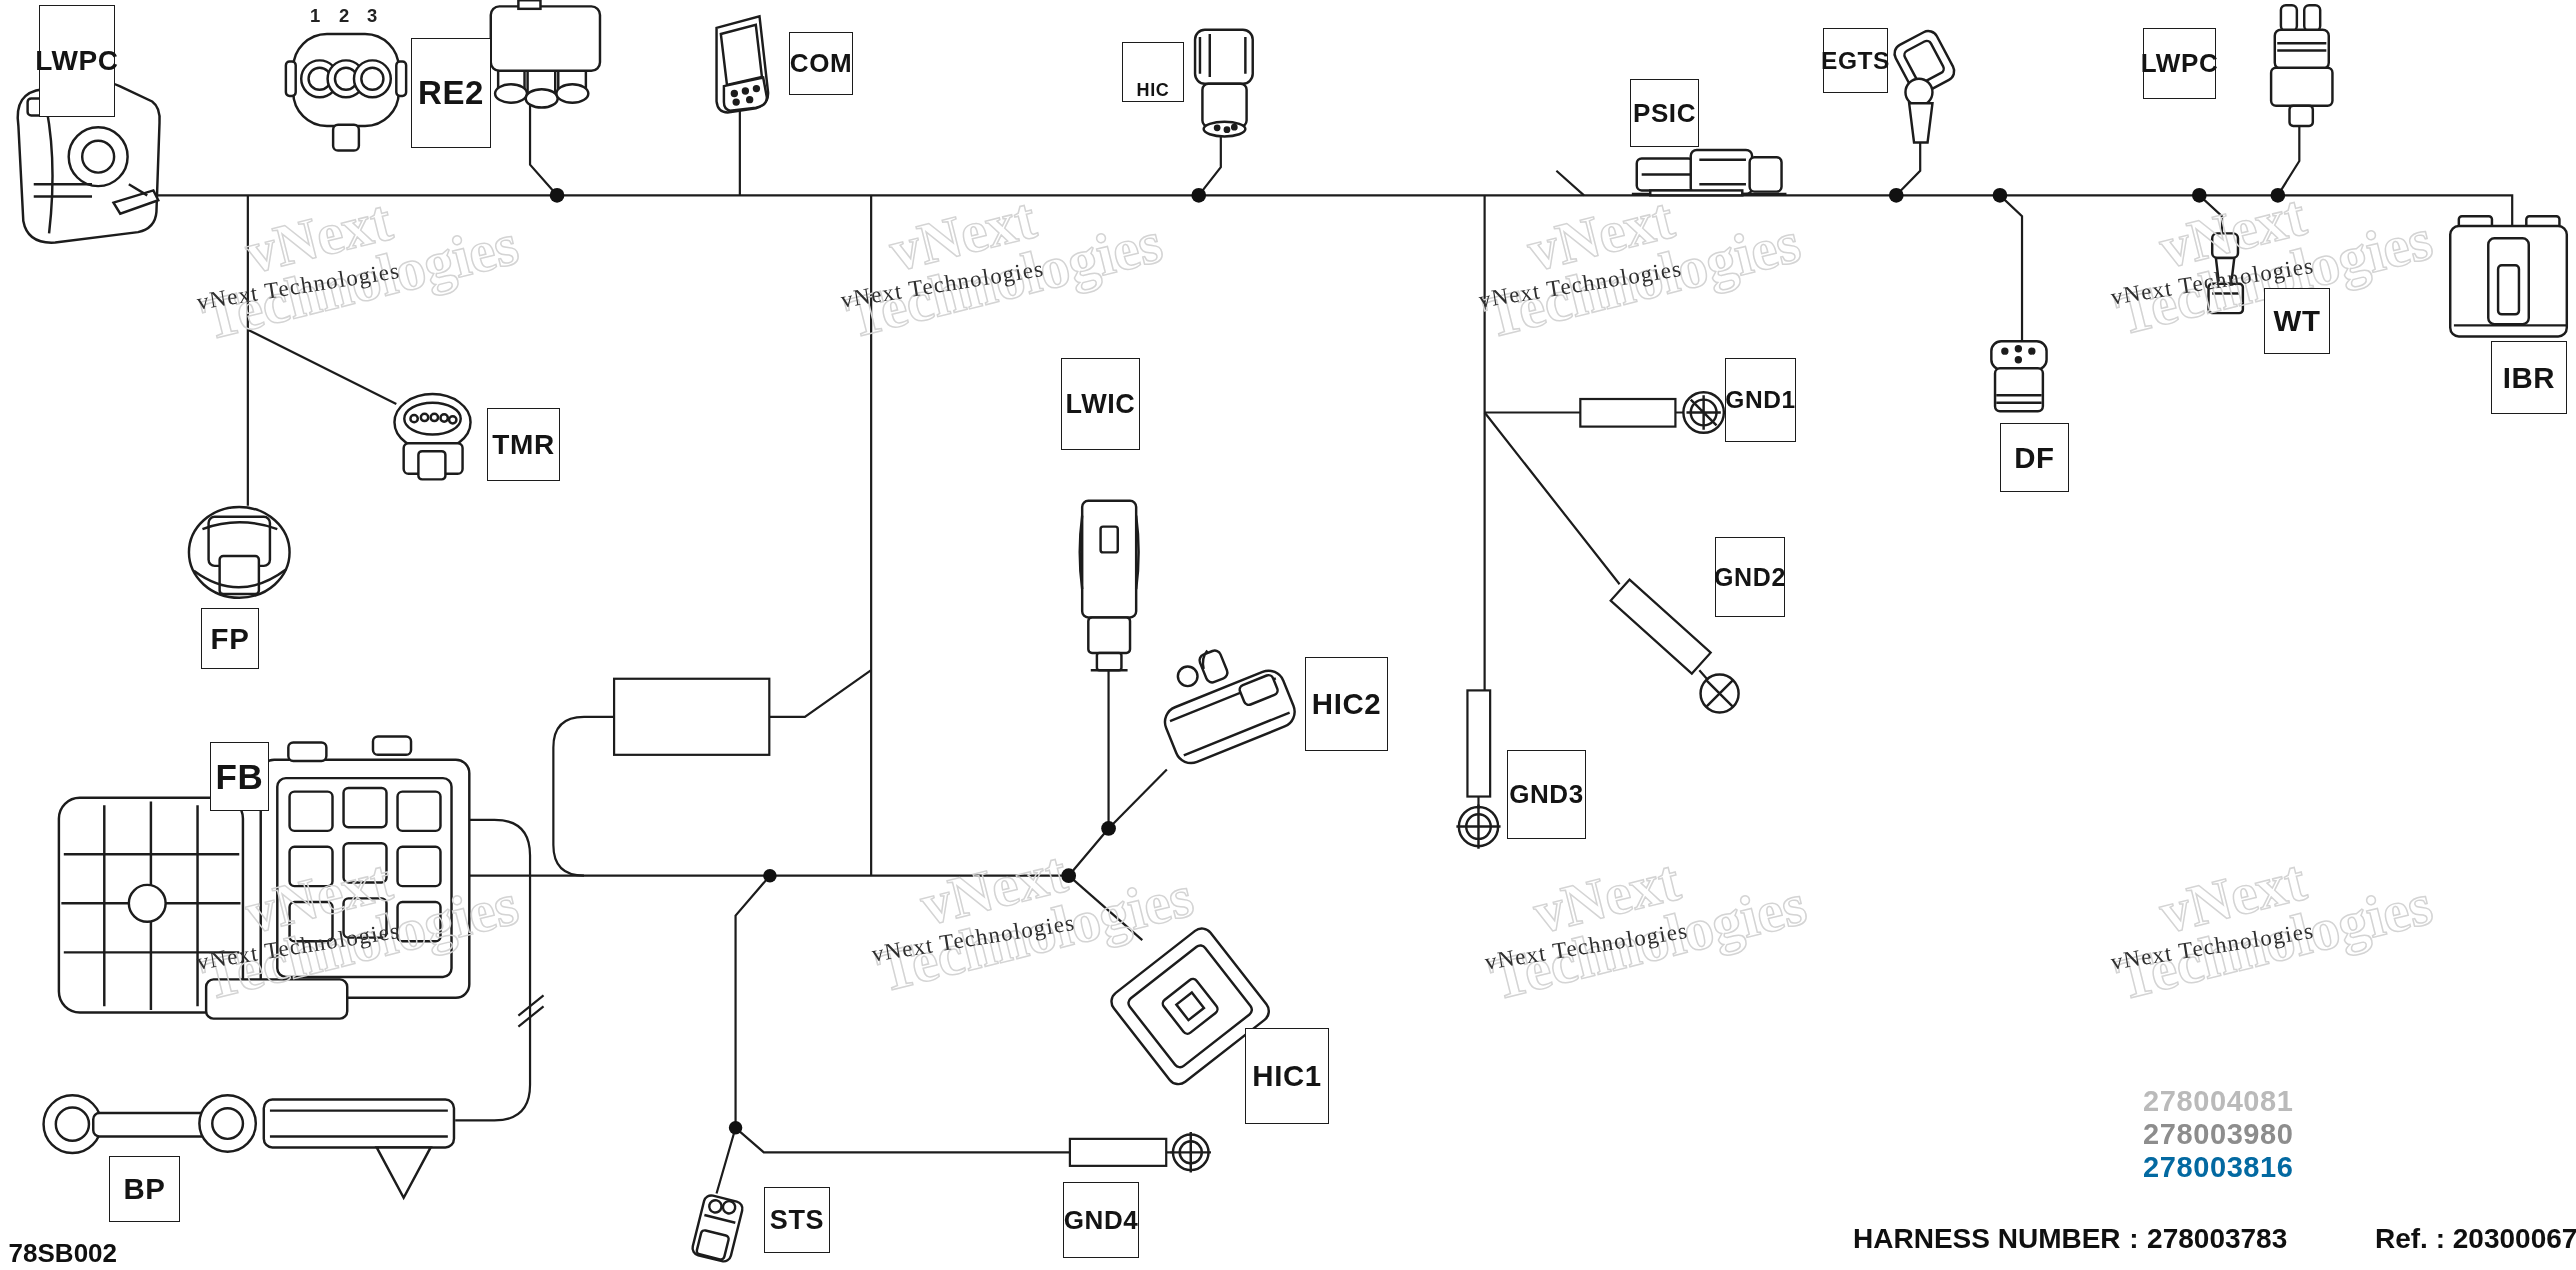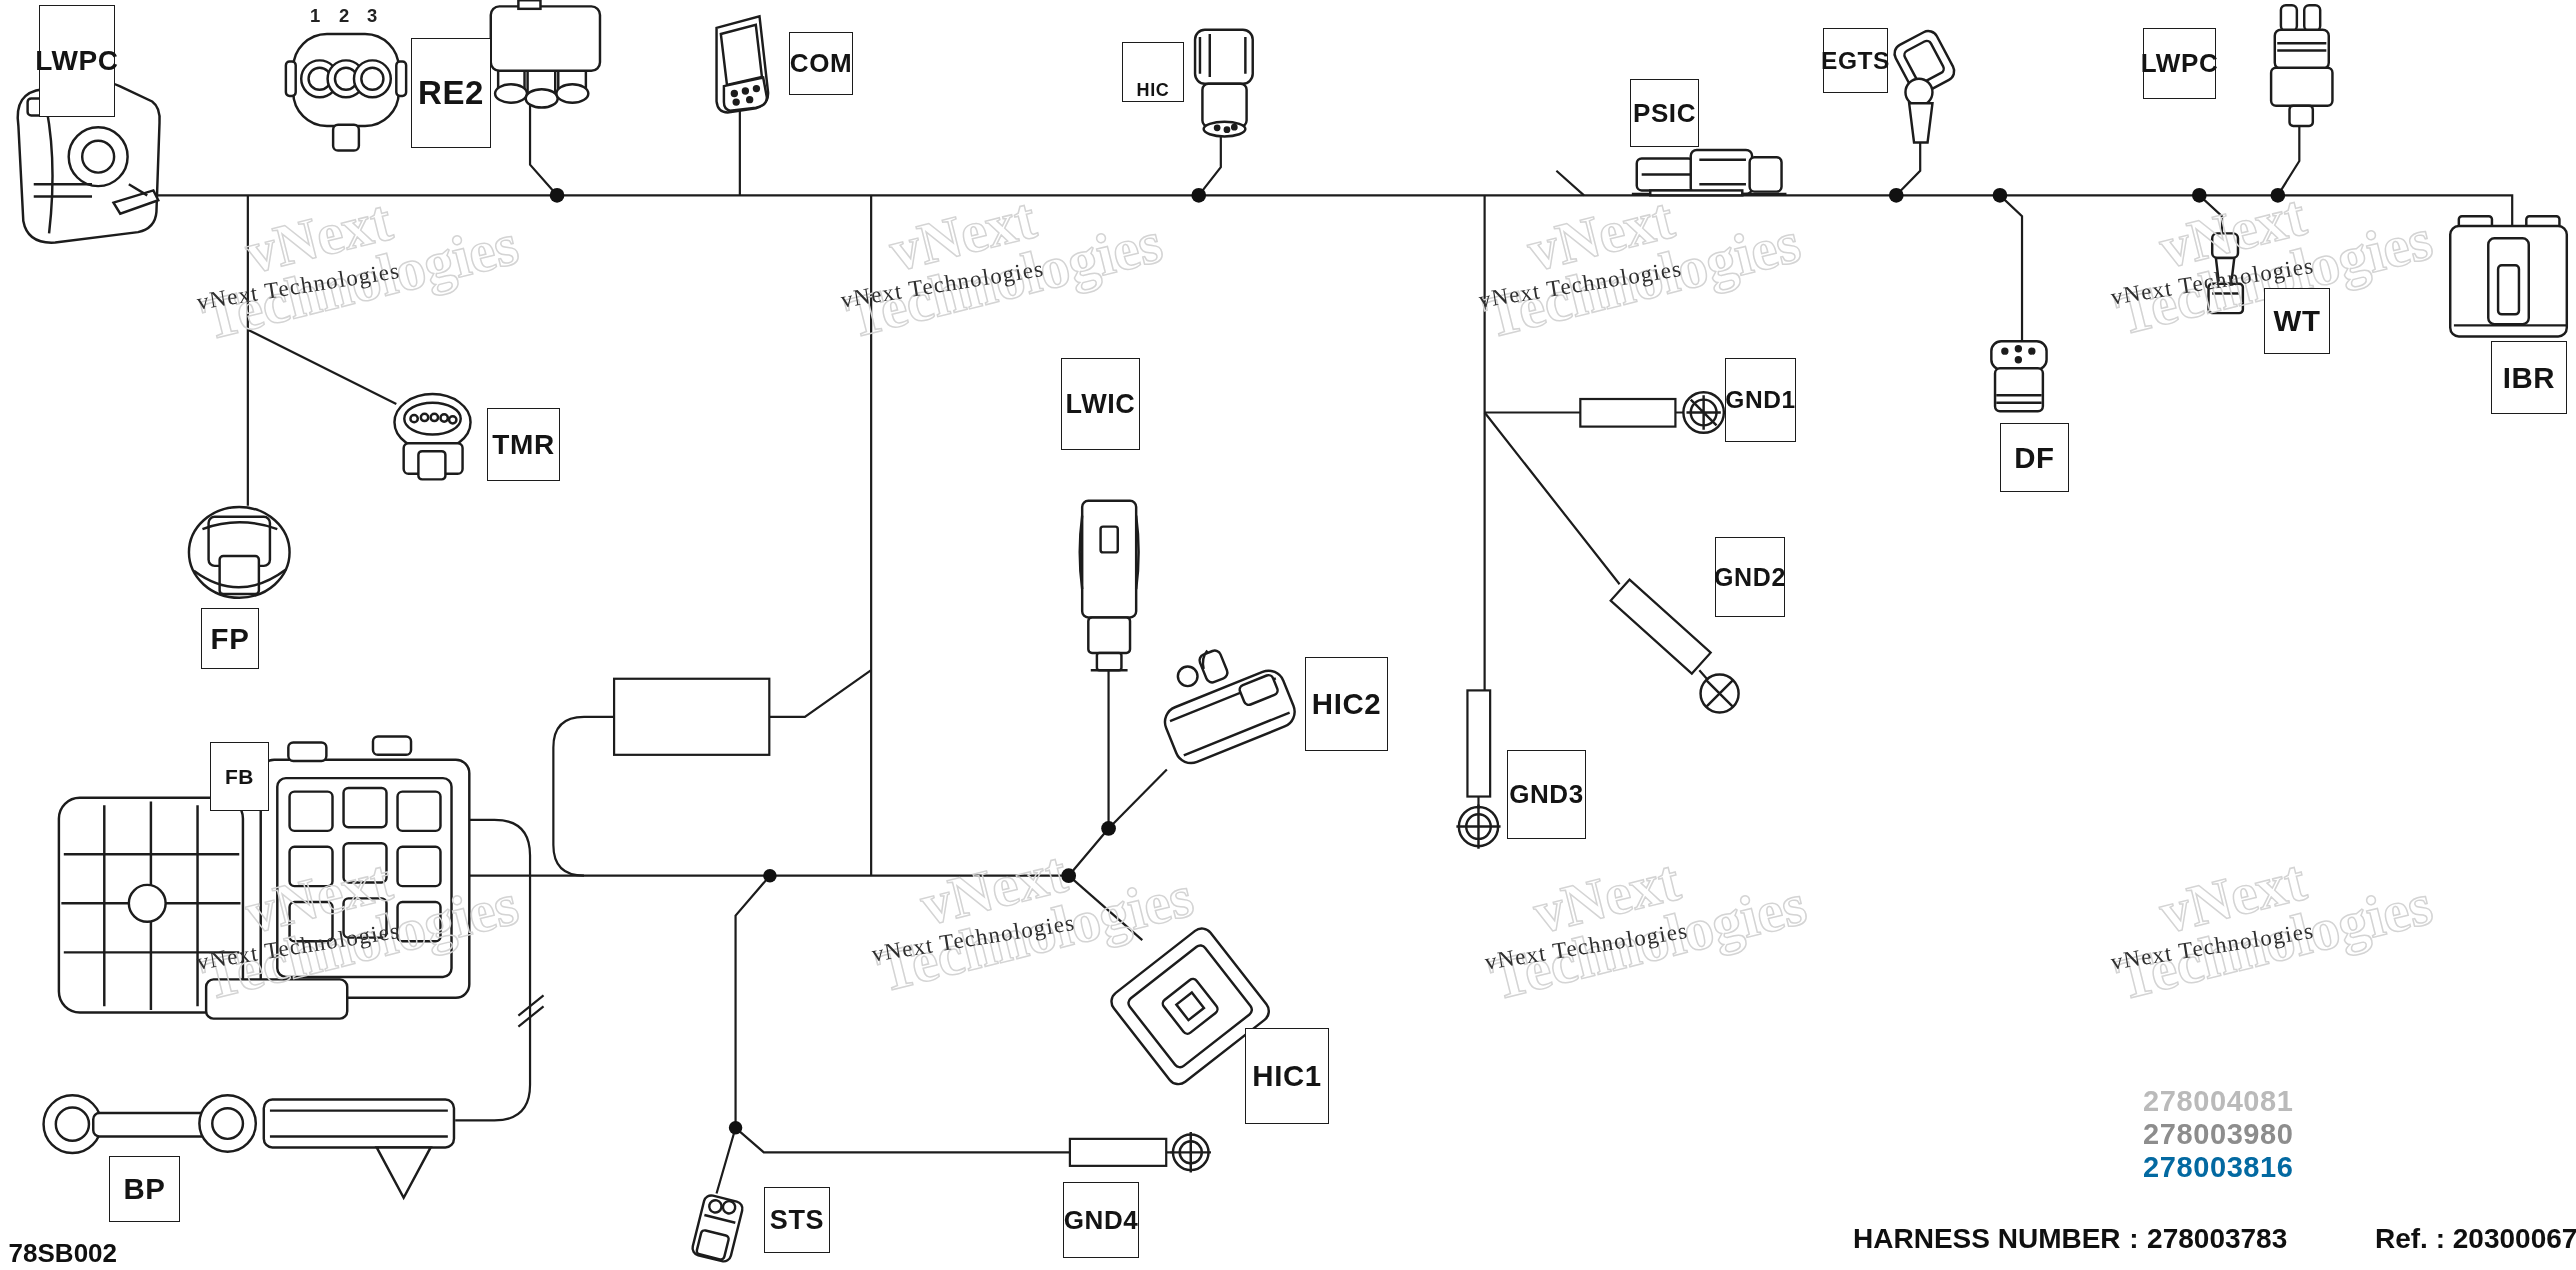--- a/index.html
+++ b/index.html
@@ -427,21 +427,21 @@
     </div>
   <div class="lbl" style="left:2491px;top:341px;width:74px;height:71px;font-size:29.4px;">
       <span>IBR</span>
     </div>
   <div class="lbl" style="left:487px;top:408px;width:71px;height:71px;font-size:28px;">
       <span>TMR</span>
     </div>
   <div class="lbl" style="left:201px;top:608px;width:56px;height:59px;font-size:29.4px;">
       <span>FP</span>
     </div>
-  <div class="lbl" style="left:210px;top:742px;width:57px;height:67px;font-size:21px;">
+  <div class="lbl" style="left:210px;top:742px;width:57px;height:67px;font-size:35px;">
       <span>FB</span>
     </div>
   <div class="lbl" style="left:109px;top:1156px;width:69px;height:64px;font-size:29.4px;">
       <span>BP</span>
     </div>
   <div class="lbl" style="left:1061px;top:358px;width:77px;height:90px;font-size:27px;">
       <span>LWIC</span>
     </div>
   <div class="lbl" style="left:1305px;top:657px;width:81px;height:92px;font-size:29.4px;">
       <span>HIC2</span>

